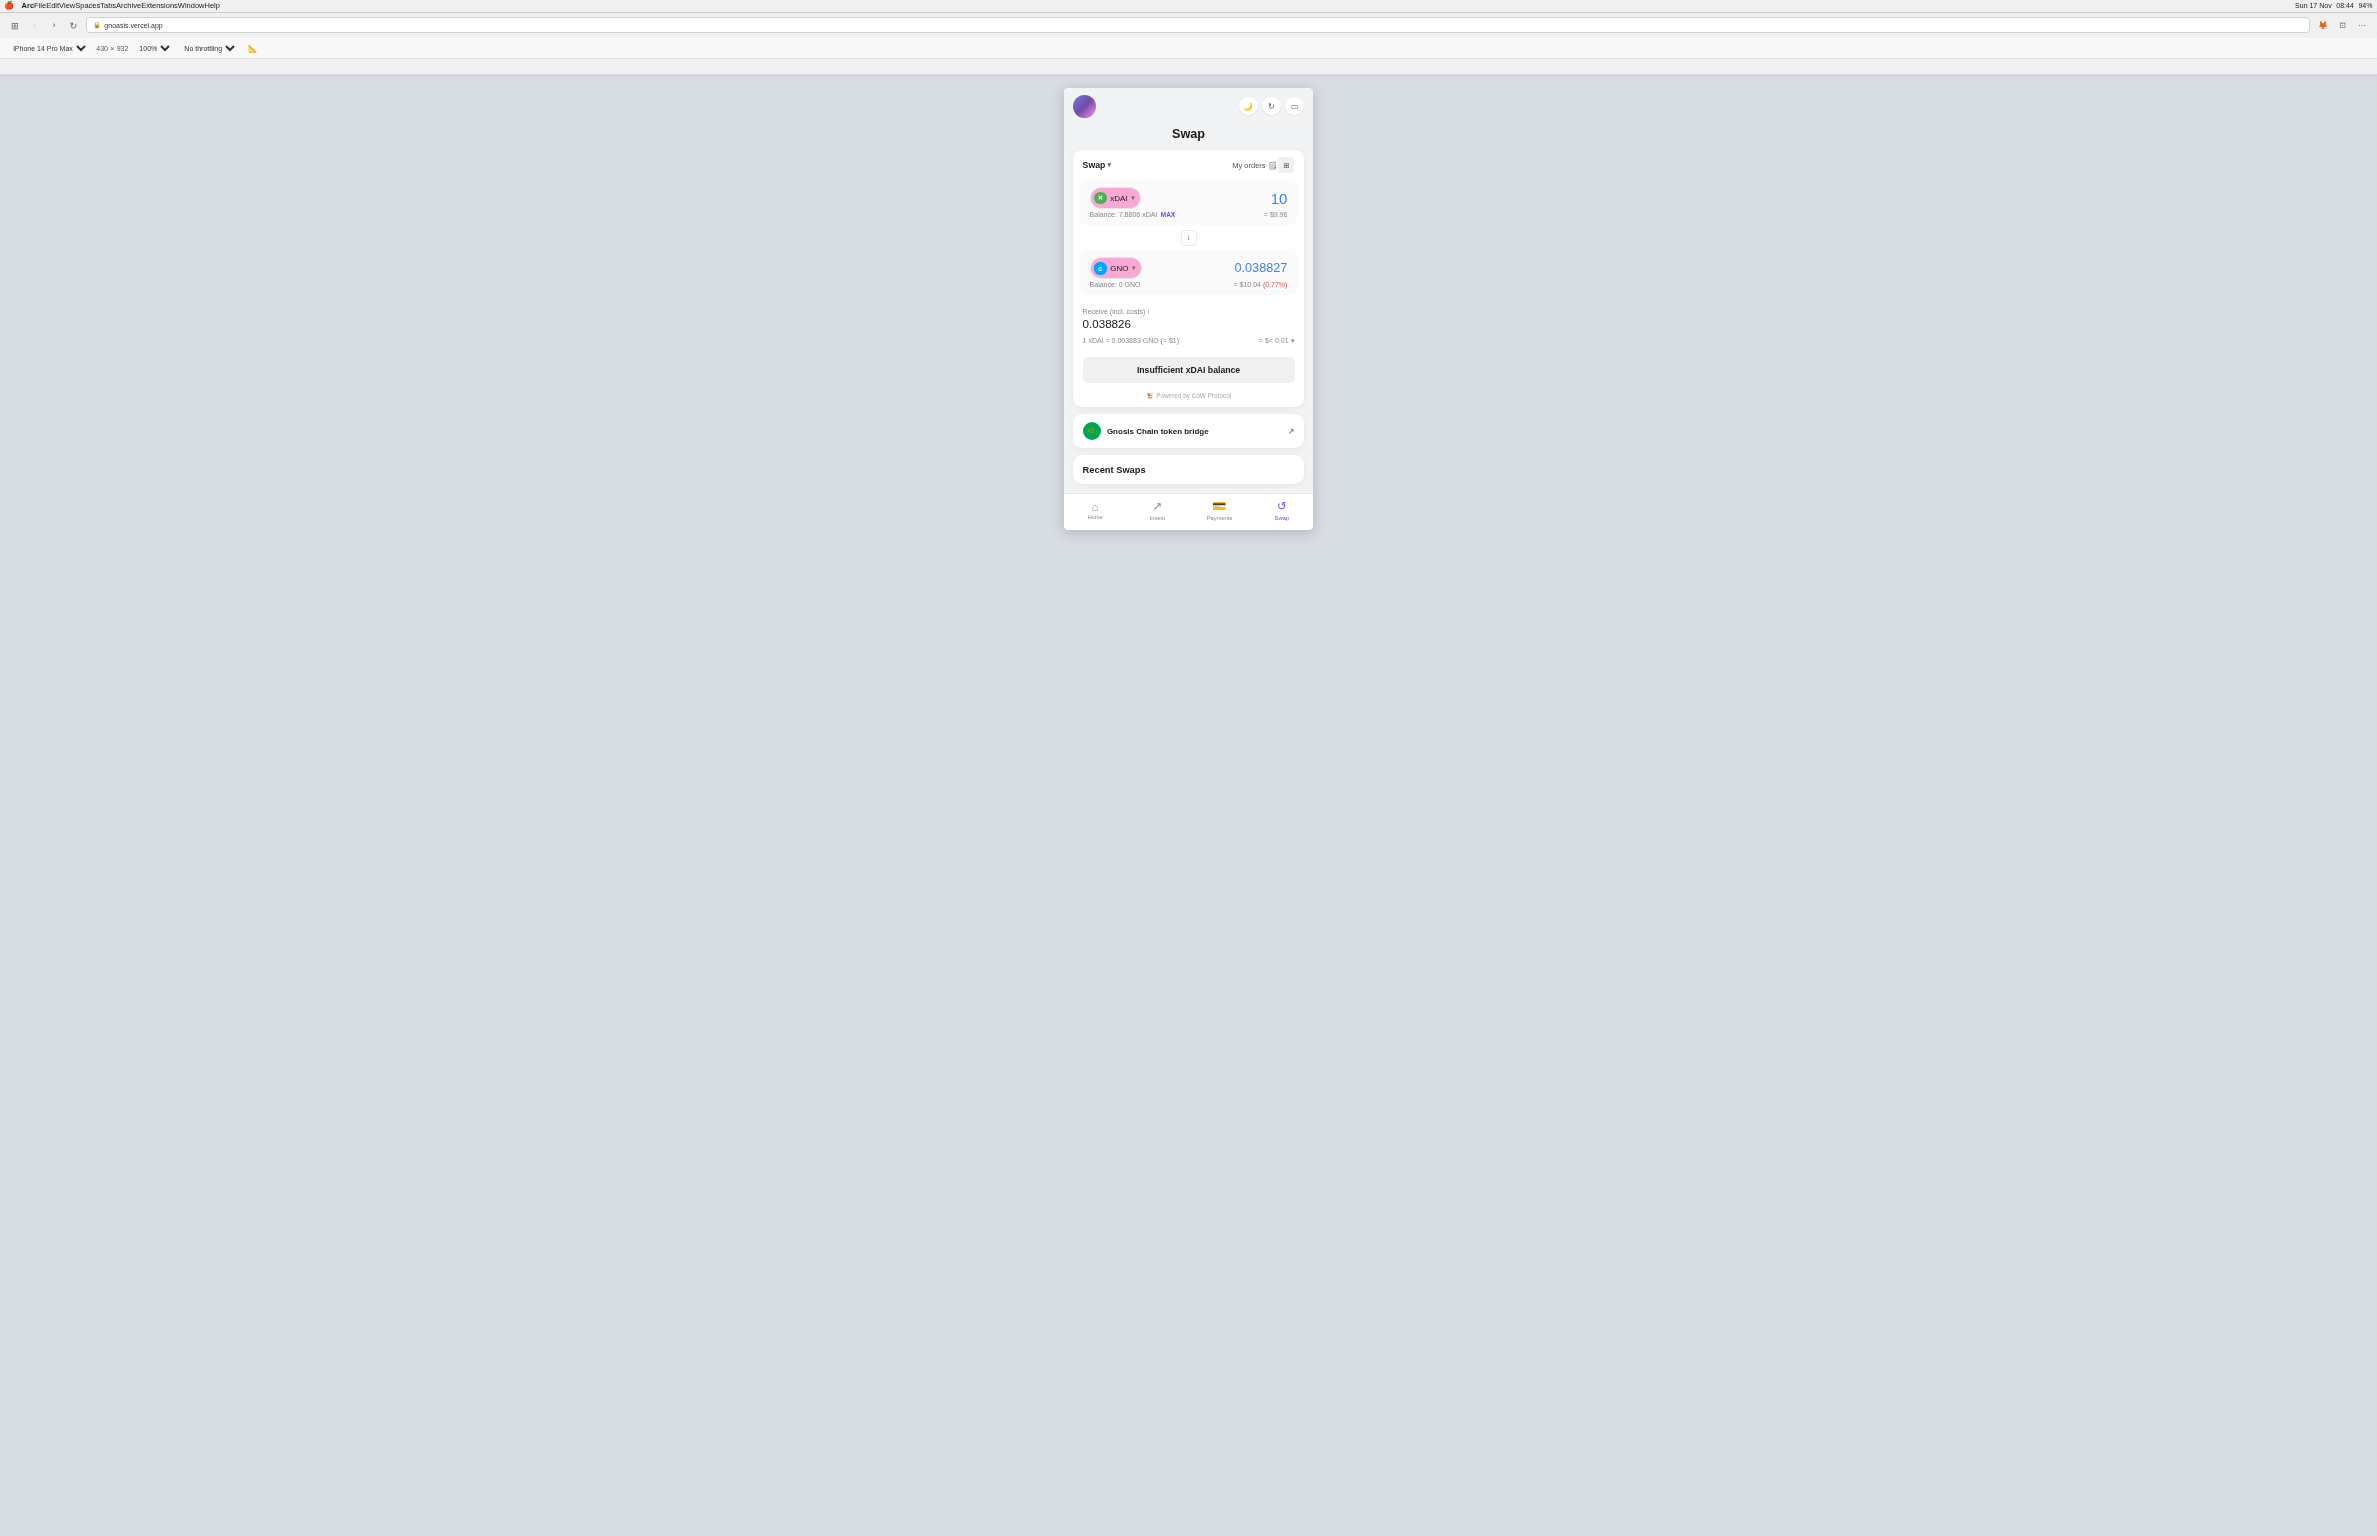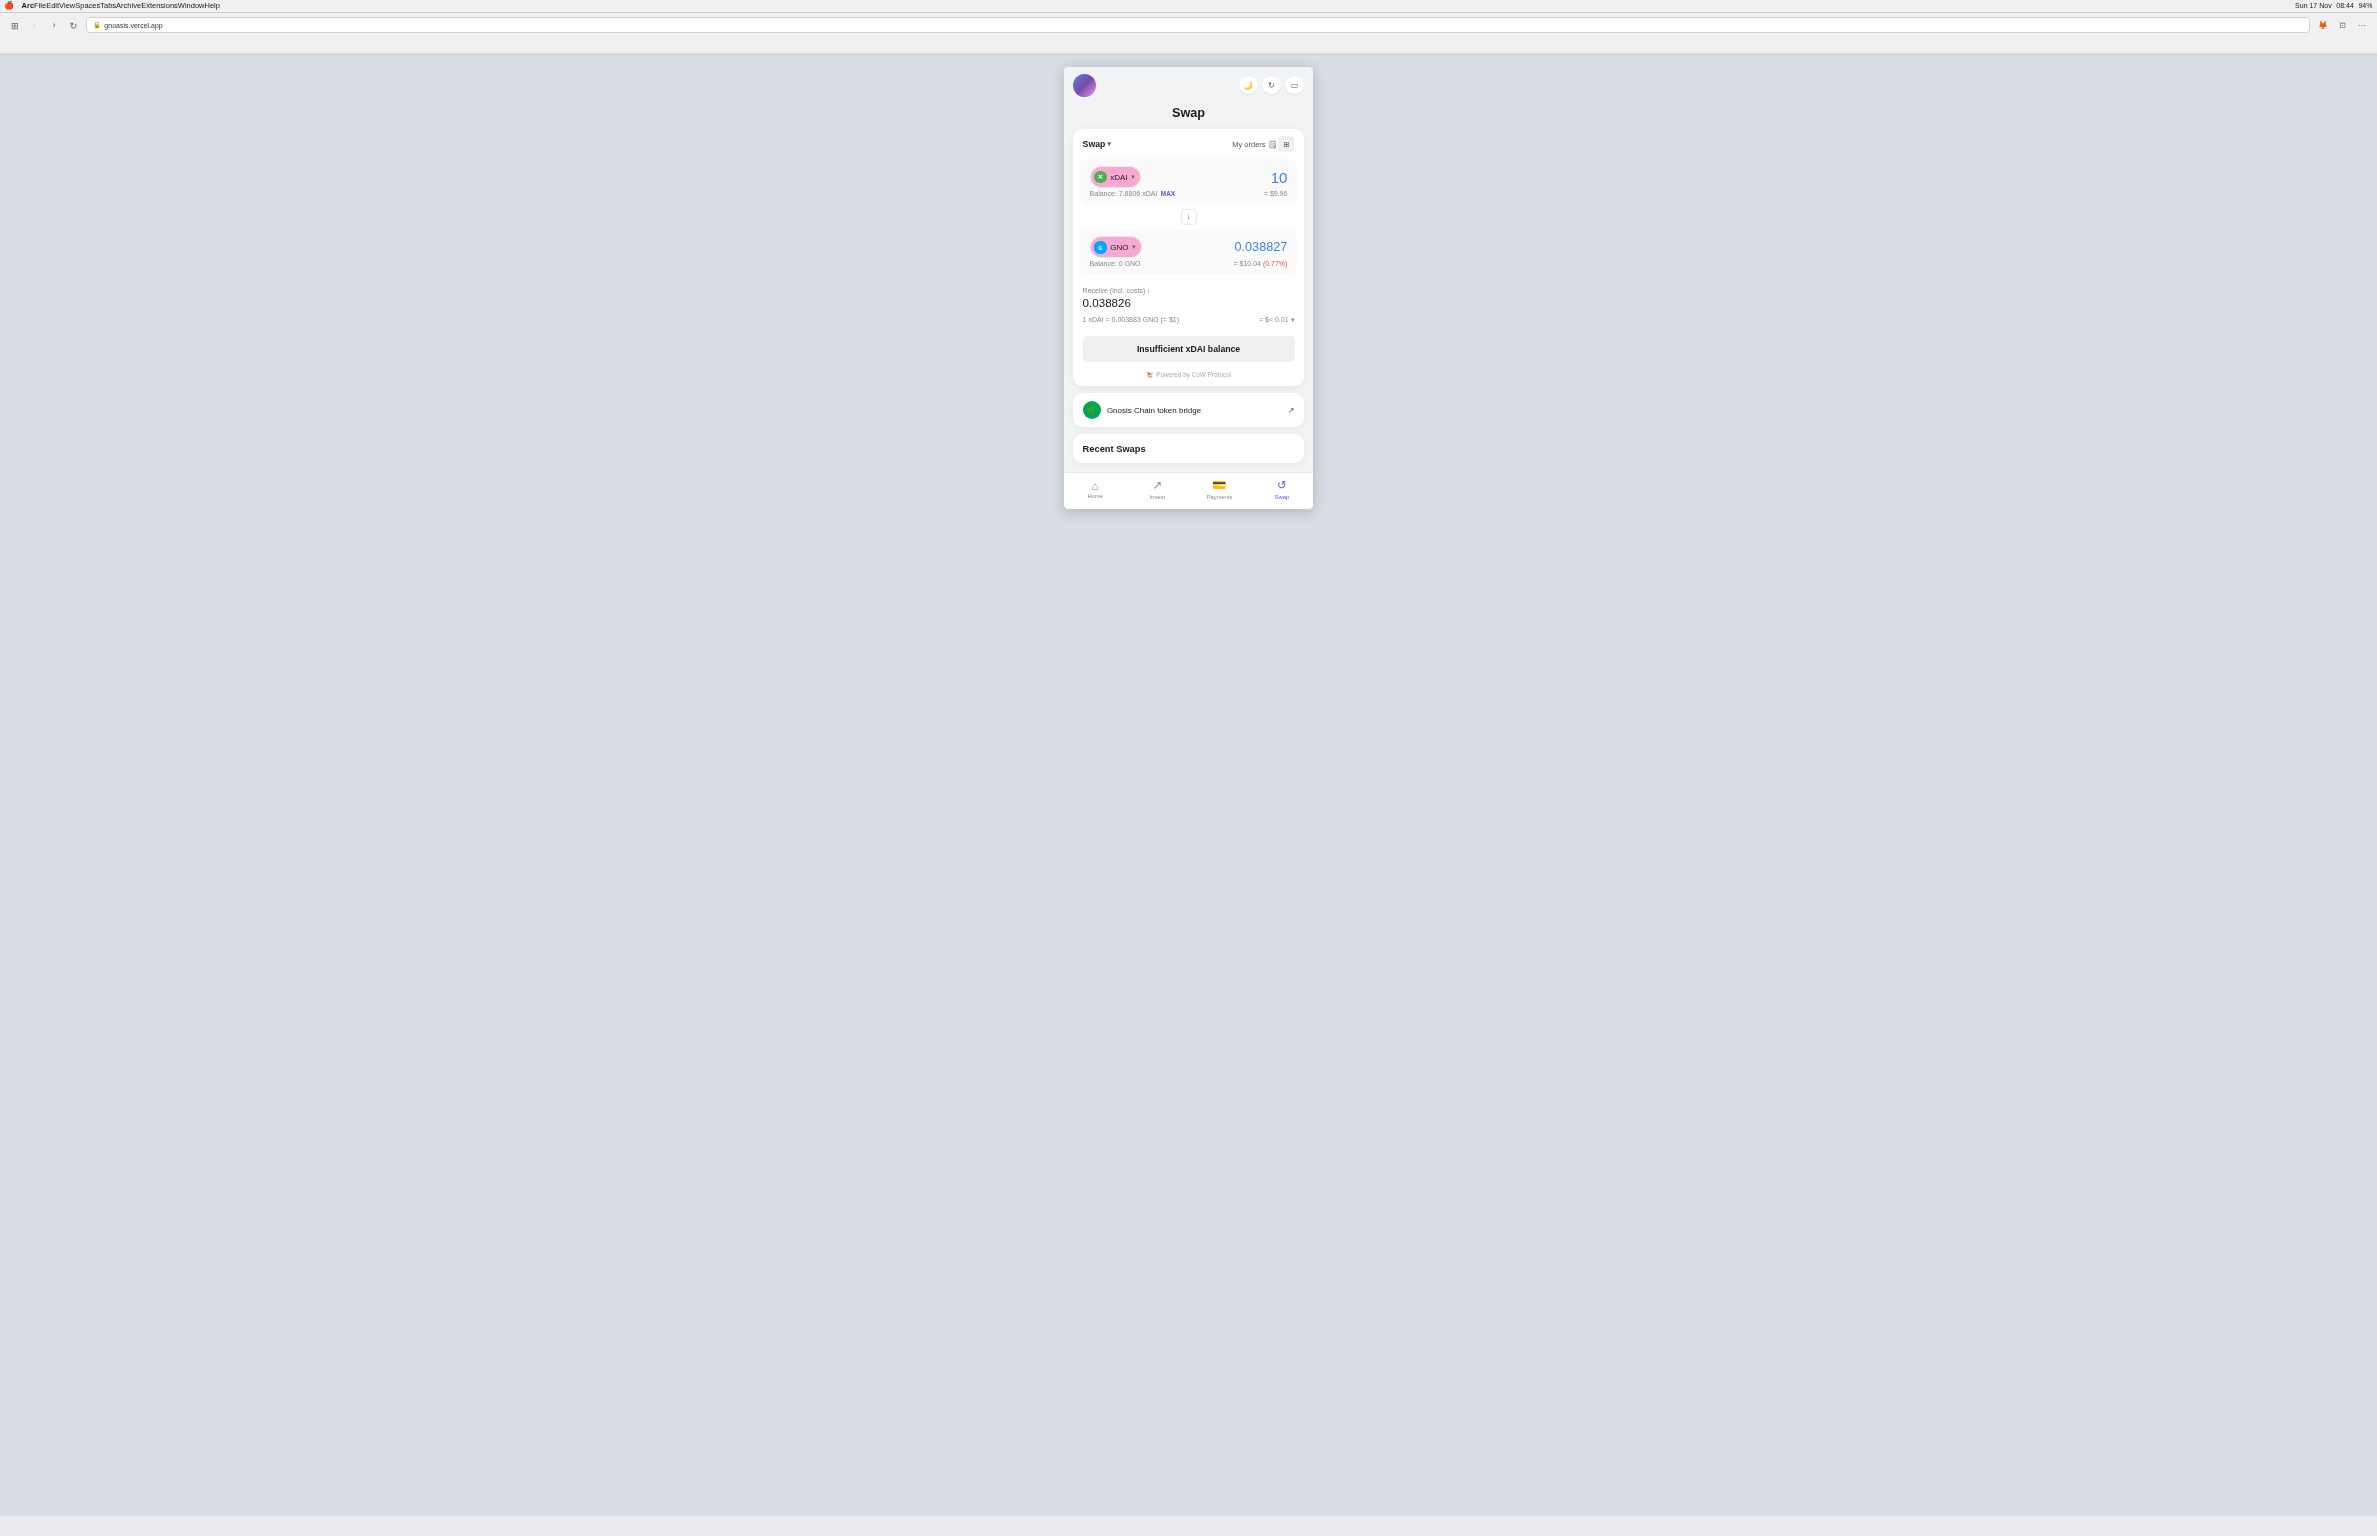--- a/index.html
+++ b/index.html
@@ -454,21 +454,21 @@
       height: 18.5px;
       border-radius: 50%;
       background: #00a651;
       display: flex;
       align-items: center;
       justify-content: center;
       font-size: 9.3px;
     }
     .bridge-label {
       font-size: 8px;
-      font-weight: 400;
+      font-weight: 700;
       color: #1a1a1a;
     }
     .external-link-icon {
       font-size: 8px;
       color: #555;
     }
 
     
     .recent-swaps-card {
       background: white;
@@ -562,20 +562,37 @@
       <span class="lock-icon">🔒</span>
       <span>gnoasis.vercel.app</span>
     </div>
     <div class="browser-right-icons">
       <button class="browser-icon-btn">🦊</button>
       <button class="browser-icon-btn">⊡</button>
       <button class="browser-icon-btn">⋯</button>
     </div>
   </div>
 
+  <div class="device-toolbar">
+    <select class="device-select">
+      <option>iPhone 14 Pro Max</option>
+    </select>
+    <div class="dim-display">
+      <span>430</span>
+      <span>×</span>
+      <span>932</span>
+    </div>
+    <select class="zoom-select">
+      <option>100%</option>
+    </select>
+    <select class="throttle-select">
+      <option>No throttling</option>
+    </select>
+    <button class="browser-icon-btn" style="background:transparent;border:none;cursor:pointer;font-size:7.5px;">📐</button>
+  </div>
 
   <div class="bookmark-bar">
     <span class="bookmark-item"></span>
     <span class="bookmark-item"></span>
     <span class="bookmark-item"></span>
     <span class="bookmark-item"></span>
     <span class="bookmark-item"></span>
     <span class="bookmark-item"></span>
     <span class="bookmark-item"></span>
   </div>

